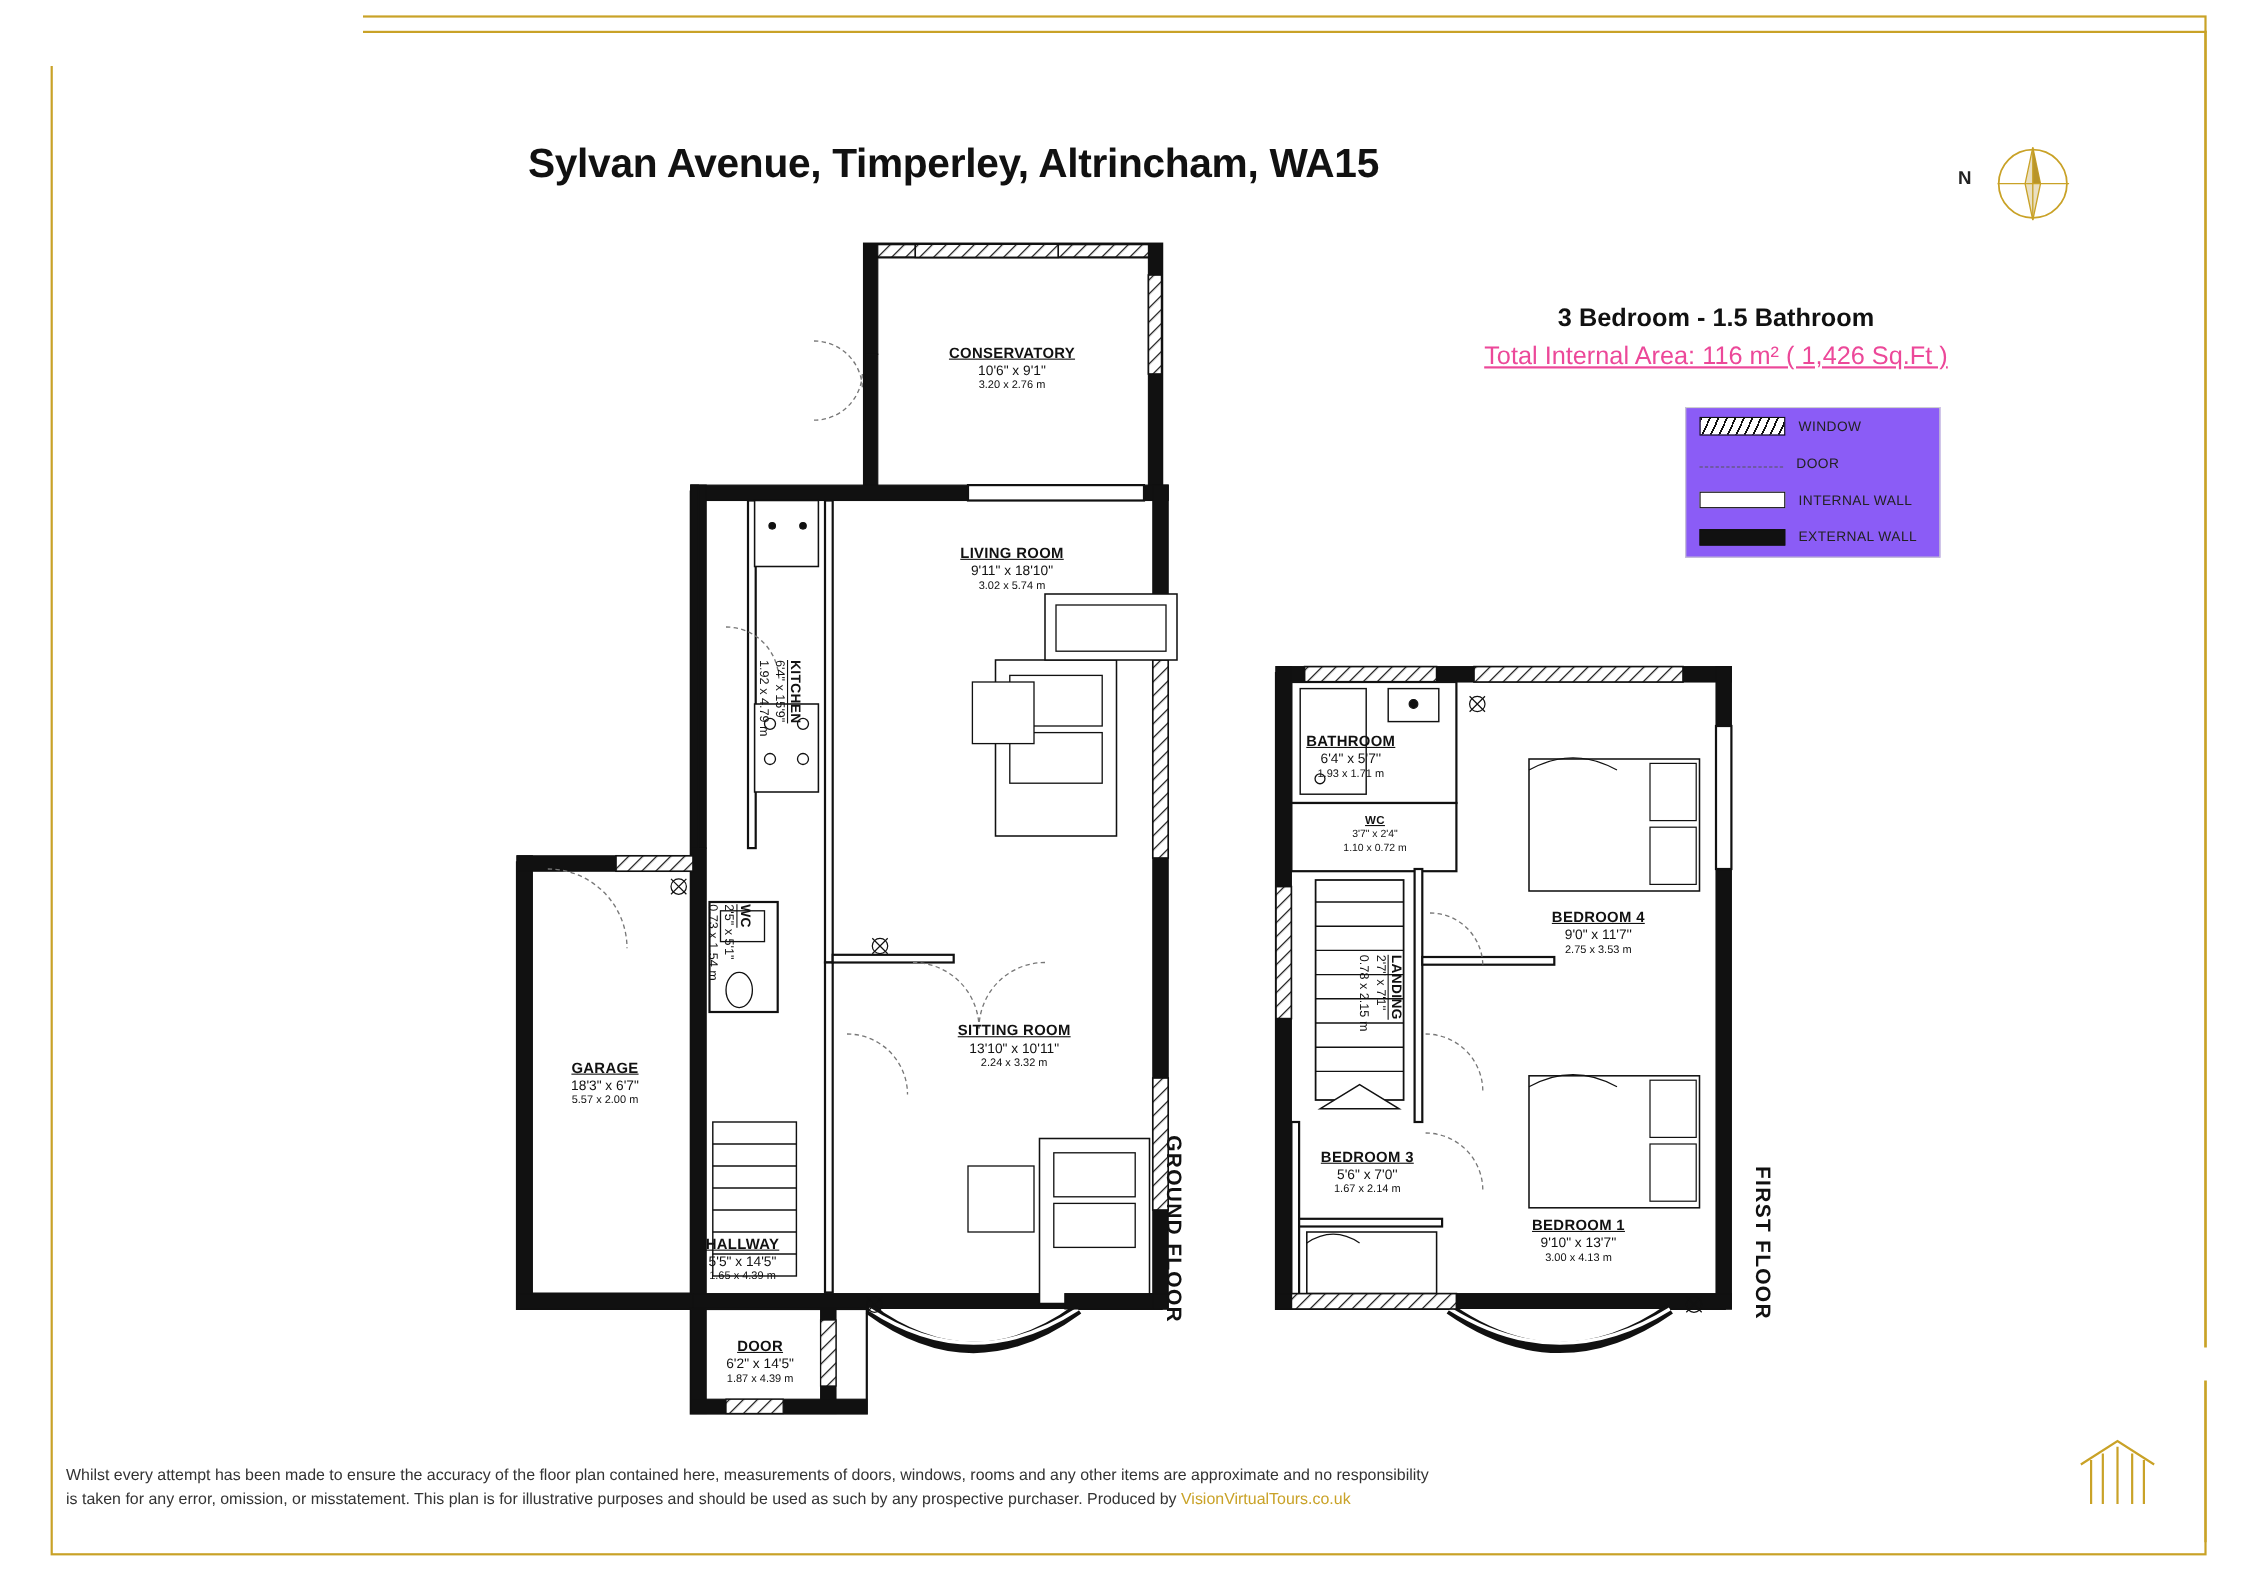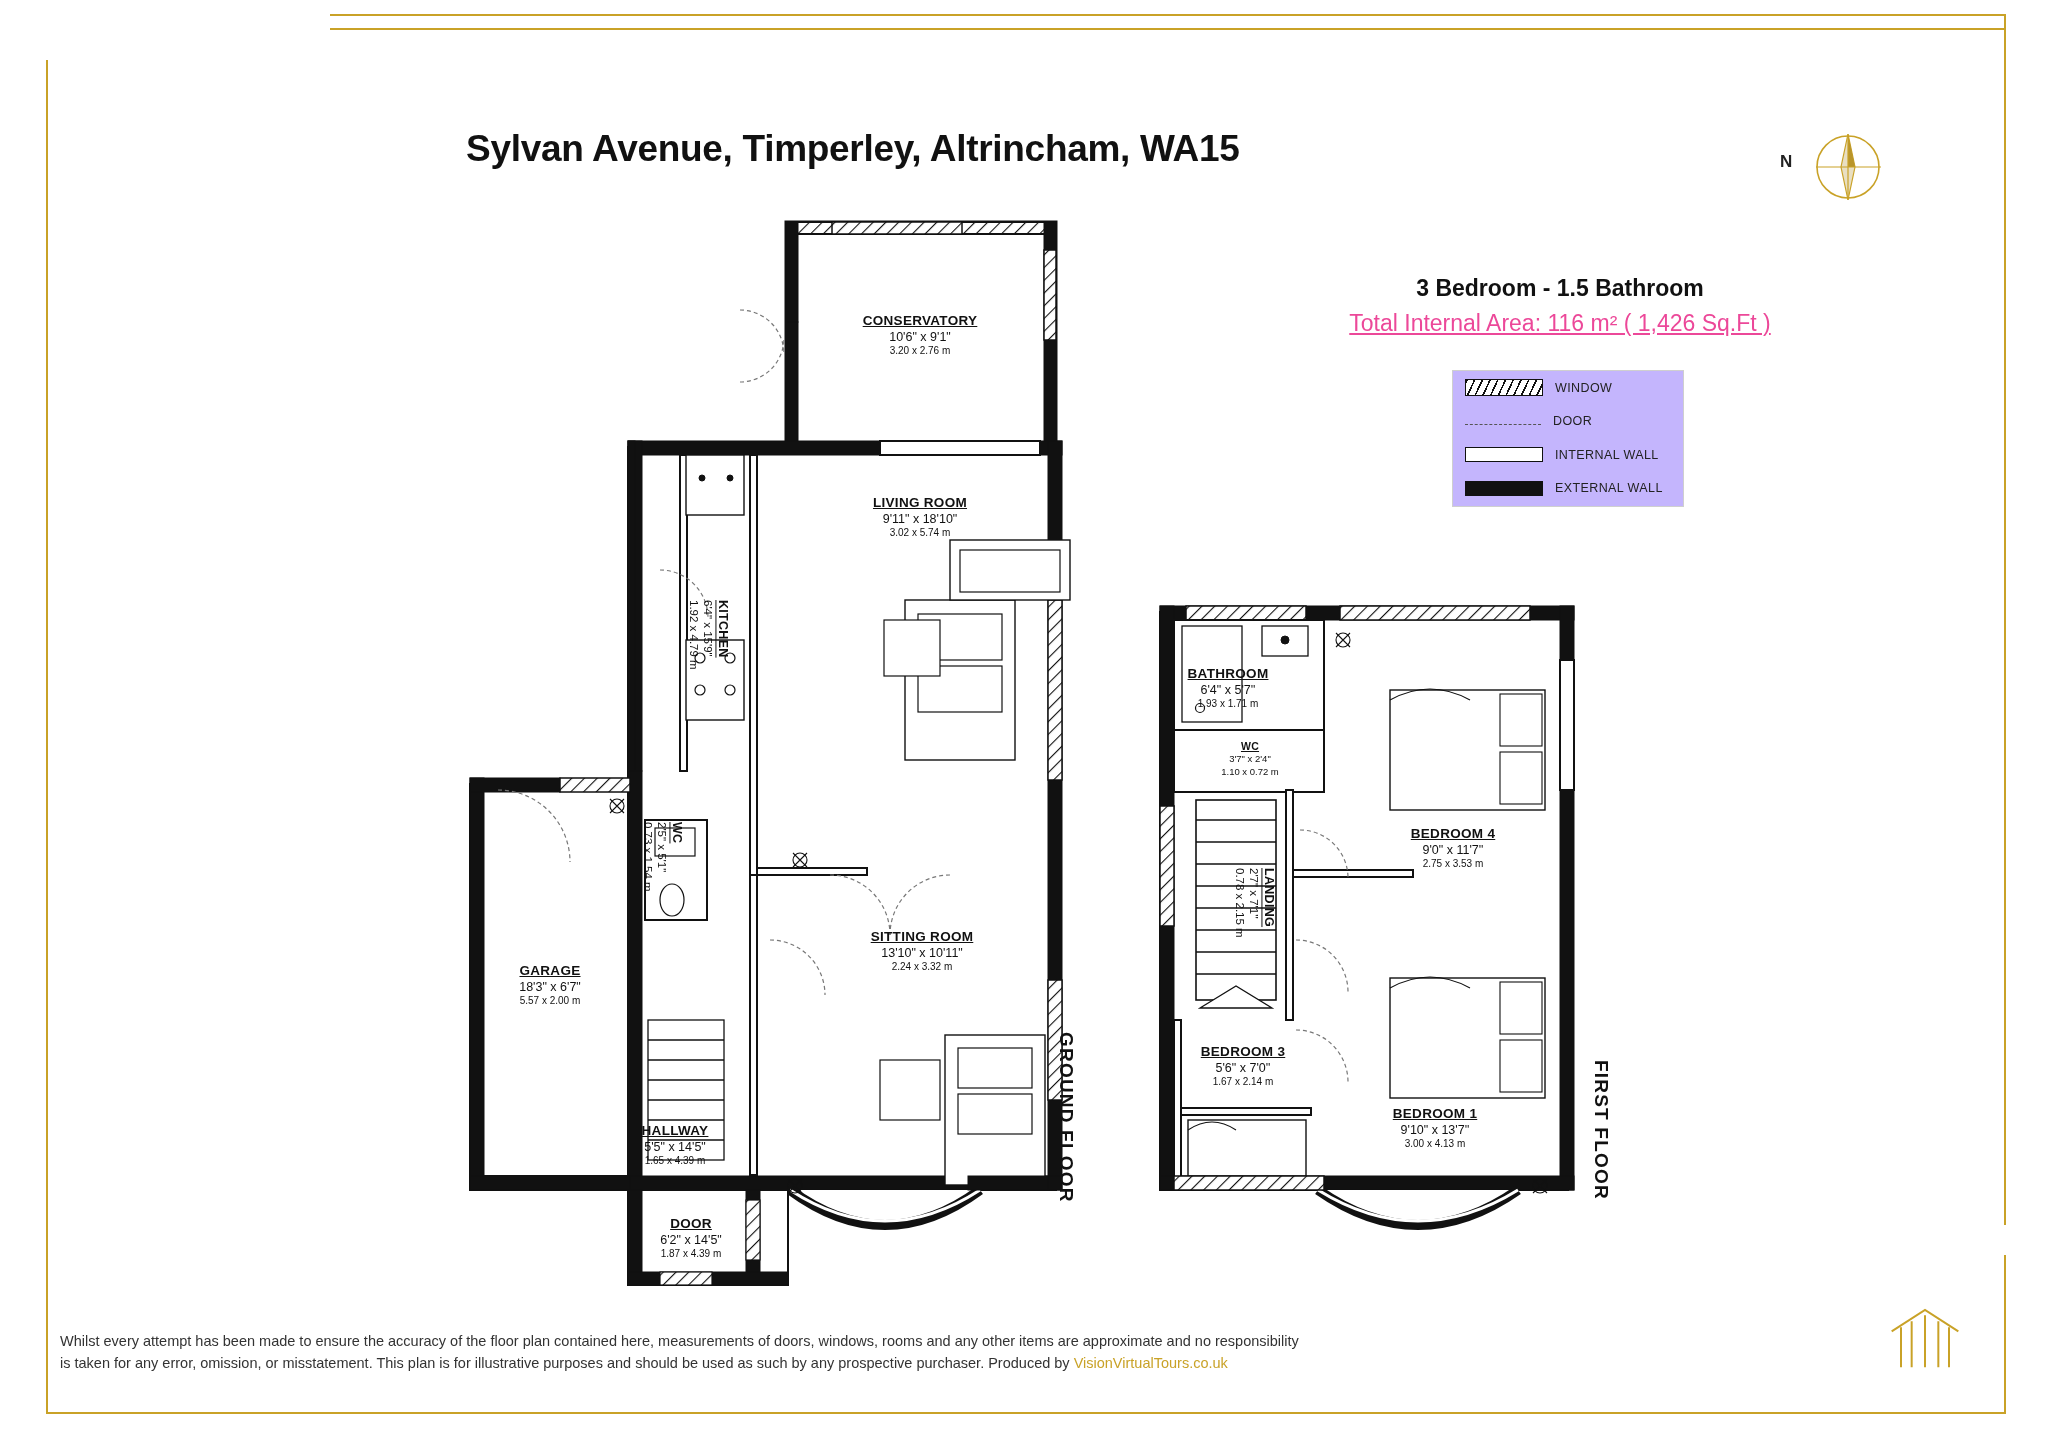--- a/index.html
+++ b/index.html
@@ -37,41 +37,41 @@
   .logo-mark{height:72px;display:block;margin:0 auto;}
   .logo-name{
     font-size:29px;letter-spacing:3.5px;color:#111;margin-top:4px;font-weight:400;
   }
   .logo-sub{
     font-size:11.5px;letter-spacing:4.2px;color:#444;margin-top:5px;
   }
 
   
   .title{
-    position:absolute;left:466px;top:128px;width:1080px;
+    position:absolute;left:480px;top:128px;width:1080px;
     font-size:37px;font-weight:bold;color:#111;letter-spacing:-0.3px;
   }
 
   
   .compass{position:absolute;left:1780px;top:130px;width:120px;height:74px;}
   .compass .n{
     position:absolute;left:0;top:22px;font-size:17px;font-weight:bold;color:#222;
   }
 
   
   .summary{
     position:absolute;left:1280px;top:275px;width:560px;text-align:center;
   }
   .summary .line1{font-size:23px;font-weight:bold;color:#111;}
   .summary .line2{font-size:23px;color:#ec4899;margin-top:8px;text-decoration:underline;}
 
   
   .legend{
-    position:absolute;left:1452px;top:370px;width:230px;height:135px;
-    border:1px solid #cfcfcf;background:#c4b5fd;
+    position:absolute;left:1532px;top:370px;width:230px;height:135px;
+    border:1px solid #cfcfcf;background:#8b5cf6;
   }
   .legend-row{
     display:flex;align-items:center;height:33.5px;padding-left:12px;
   }
   .legend-key{width:76px;height:15px;margin-right:12px;position:relative;}
   .legend-label{font-size:12.5px;color:#222;letter-spacing:.4px;}
   .key-window{
     border:1px solid #111;
     background:repeating-linear-gradient(115deg,#111 0 1.6px,#fff 1.6px 7px);
   }

